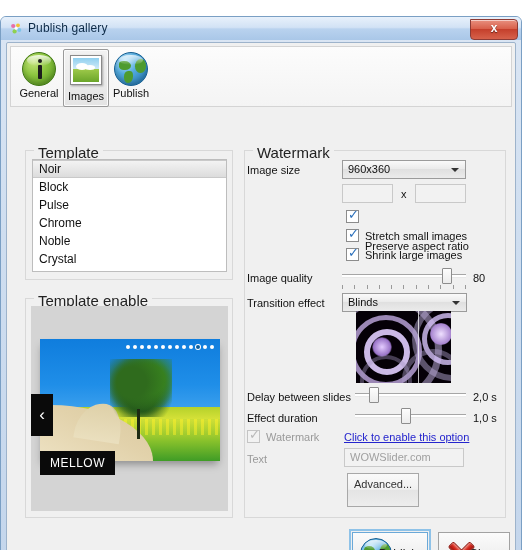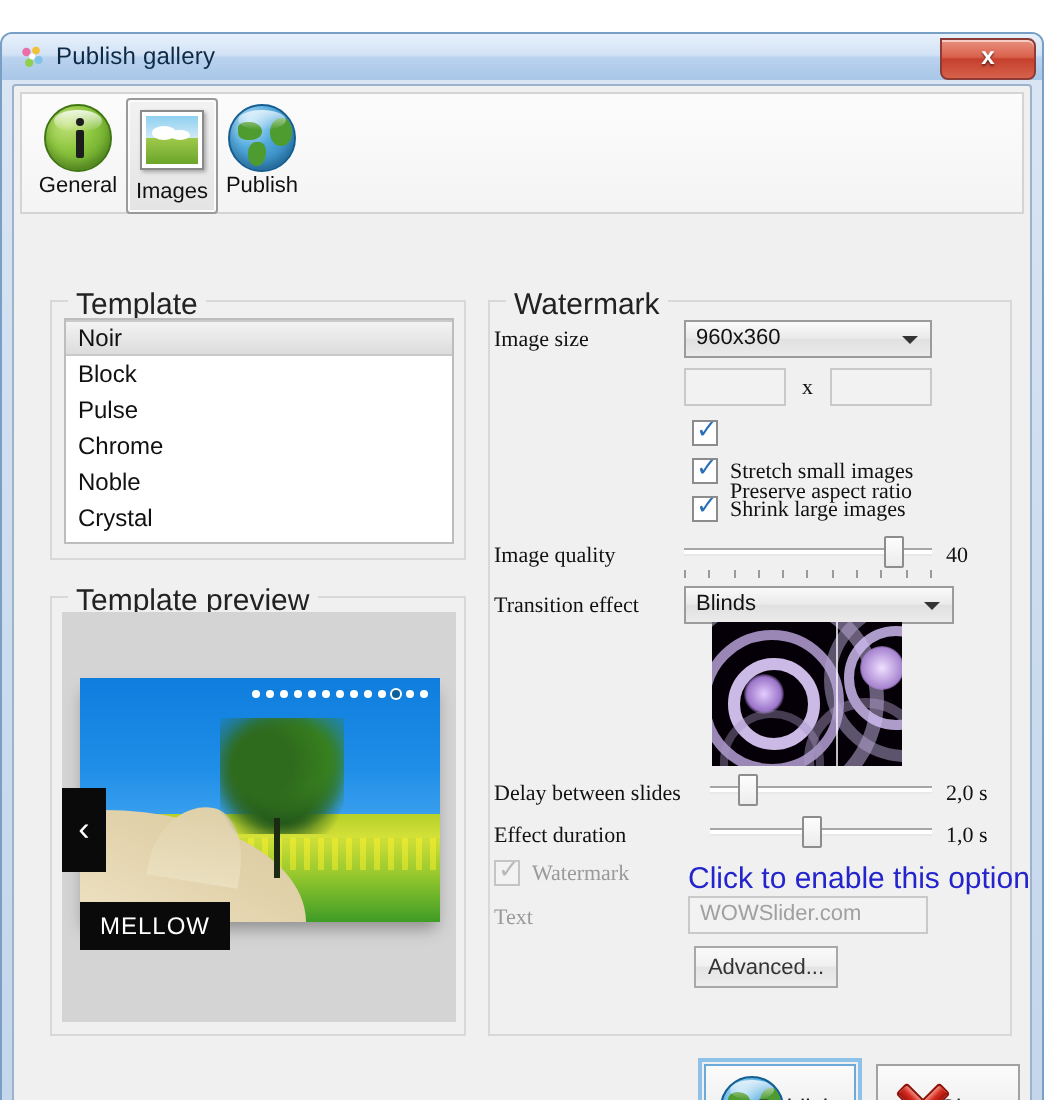--- a/index.html
+++ b/index.html
@@ -310,21 +310,20 @@
     padding: 5px 10px;
     letter-spacing: .5px;
   }
 
   
   .lbl {
     position: absolute;
     font-size: 11px;
     color: #111;
     white-space: nowrap;
-    font-family: Liberation Serif, serif;
   }
   .lbl.dim { color: #9a9a9a; }
 
   .combo {
     position: absolute;
     height: 19px;
     background: linear-gradient(to bottom, #fafafa 0%, #eaeaea 48%, #e0e0e0 50%, #ebebeb 100%);
     border: 1px solid #9b9b9b;
     box-sizing: border-box;
     cursor: pointer;
@@ -407,22 +406,23 @@
   }
   .fr-line {
     position: absolute;
     left: 62px; top: 0; width: 1px; height: 100%;
     background: rgba(255,255,255,.75);
     z-index: 6;
   }
 
   .link {
     position: absolute;
-    font-size: 15px;
+    font-size: 11px;
     color: #2424cd;
+    text-decoration: underline;
     cursor: pointer;
   }
 
   .btn {
     position: absolute;
     background: linear-gradient(to bottom, #fafafa 0%, #f0f0f0 48%, #e4e4e4 50%, #ededed 100%);
     border: 1px solid #a8a8a8;
     box-sizing: border-box;
     font-size: 11px;
     color: #333;
@@ -545,21 +545,21 @@
         <div class="row selected">Noir</div>
         <div class="row">Block</div>
         <div class="row">Pulse</div>
         <div class="row">Chrome</div>
         <div class="row">Noble</div>
         <div class="row">Crystal</div>
       </div>
     </div>
 
     <div class="group" id="group-preview">
-      <div class="legend">Template preview</div>
+      <div class="legend">Template enable</div>
       <div class="preview-area">
 
         <div class="slide">
           <div class="sky"></div>
           <div class="field"></div>
           <div class="road"></div>
           <div class="road2"></div>
           <div class="tree-crown"></div>
           <div class="tree-trunk"></div>
           <div class="dots" id="dots">
@@ -629,24 +629,24 @@
           <i></i>
           <i></i>
           <i></i>
           <i></i>
           <i></i>
           <i></i>
           <i></i>
           <i></i>
         </div>
     </div>
-    <div class="lbl" style="left:466px; top:229px;">40</div>
+    <div class="lbl" style="left:466px; top:229px;">80</div>
 
     <div class="lbl" style="left:240px; top:254px;">Transition effect</div>
-    <div class="combo" style="left:335px; top:250px; width:135px;">
+    <div class="combo" style="left:335px; top:250px; width:125px;">
       <div class="val">Blinds</div>
       <div class="arrow"></div>
     </div>
 
     <div class="fractal">
       <div class="fr-swirl" style="left:-24px;top:-16px;width:96px;height:96px;border:7px solid rgba(185,170,215,.55);border-radius:50%;"></div>
       <div class="fr-swirl" style="left:-6px;top:4px;width:62px;height:62px;border:5px solid rgba(205,180,240,.75);border-radius:50%;"></div>
       <div class="fr-swirl" style="left:8px;top:18px;width:34px;height:34px;border:6px solid rgba(225,205,255,.9);border-radius:50%;"></div>
       <div class="fr-swirl" style="left:16px;top:26px;width:20px;height:20px;background:radial-gradient(circle,#e4ccff 0%, #9a74c8 60%, rgba(0,0,0,0) 75%);"></div>
       <div class="fr-swirl" style="left:56px;top:-12px;width:70px;height:70px;border:6px solid rgba(180,165,210,.5);border-radius:50%;"></div>
@@ -675,21 +675,21 @@
       <div class="tick">✓</div>
     </div>
     <div class="lbl dim" style="left:259px; top:388px;">Watermark</div>
     <div class="link" style="left:337px; top:388px;">Click to enable this option</div>
 
     <div class="lbl dim" style="left:240px; top:410px;">Text</div>
     <div class="tbox" style="left:337px; top:405px; width:120px;">
       <div class="val">WOWSlider.com</div>
     </div>
 
-    <div class="btn" style="left:340px; top:430px; width:72px; height:21px; line-height:20px;">Advanced...</div>
+    <div class="btn" style="left:340px; top:430px; width:72px; height:34px; line-height:20px;">Advanced...</div>
 
     <div class="bigbtn focus" style="left:345px; top:489px; width:76px;">
       <div class="globe2">
         <span class="land g1"></span>
           <span class="land g2"></span>
           <span class="land g3"></span>
       </div>
       <div class="blabel">Publish</div>
     </div>
 

